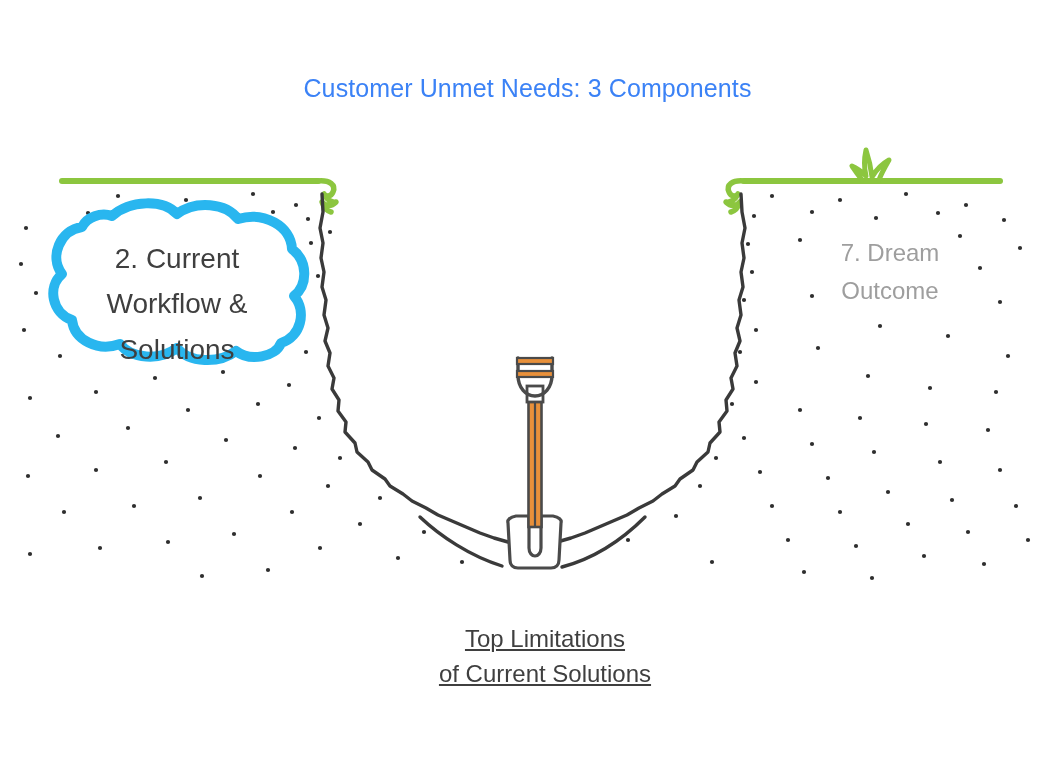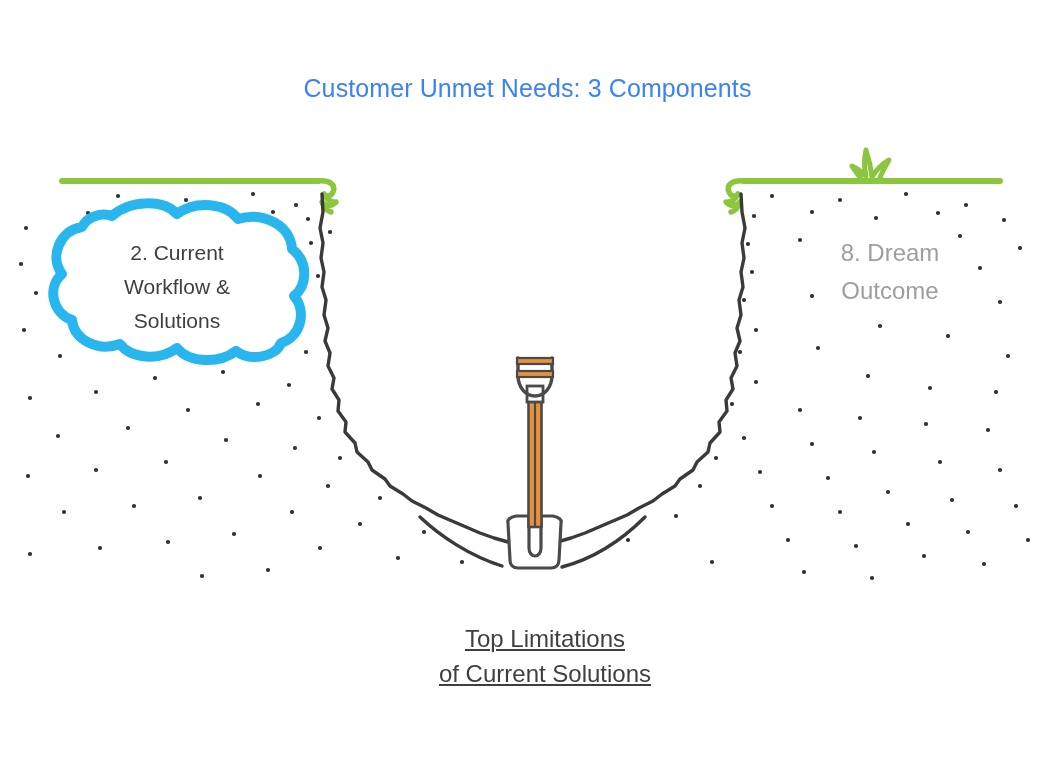--- a/index.html
+++ b/index.html
@@ -43,21 +43,21 @@
     text-align: center;
     font-size: 25px;
     color: #3b82f6;
     letter-spacing: .1px;
   }
   #cloud-text {
     left: 62px;
     top: 236px;
     width: 230px;
     text-align: center;
-    font-size: 21px;
+    font-size: 28px;
     color: #3f3f3f;
     line-height: 1.62;
   }
   #dream-text {
     left: 790px;
     top: 234px;
     width: 200px;
     text-align: center;
     font-size: 24px;
     color: #9e9e9e;
@@ -303,19 +303,19 @@
              C 49 257 60 230 82 227
              C 87 217 101 212 112 216 Z" fill="#ffffff" stroke="#29b6ef" stroke-width="10" stroke-linejoin="round" stroke-linecap="round"></path>
   </svg>
 
   <div class="txt" id="title-text">Customer Unmet Needs: 3 Components</div>
 
   <div class="txt" id="cloud-text">2. Current
 Workflow &amp;
 Solutions</div>
 
-  <div class="txt" id="dream-text">8. Dream
+  <div class="txt" id="dream-text">7. Dream
 Outcome</div>
 
   <div class="txt" id="bottom-text">Top Limitations
 of Current Solutions</div>
 
 </div>
 
 </body></html>

